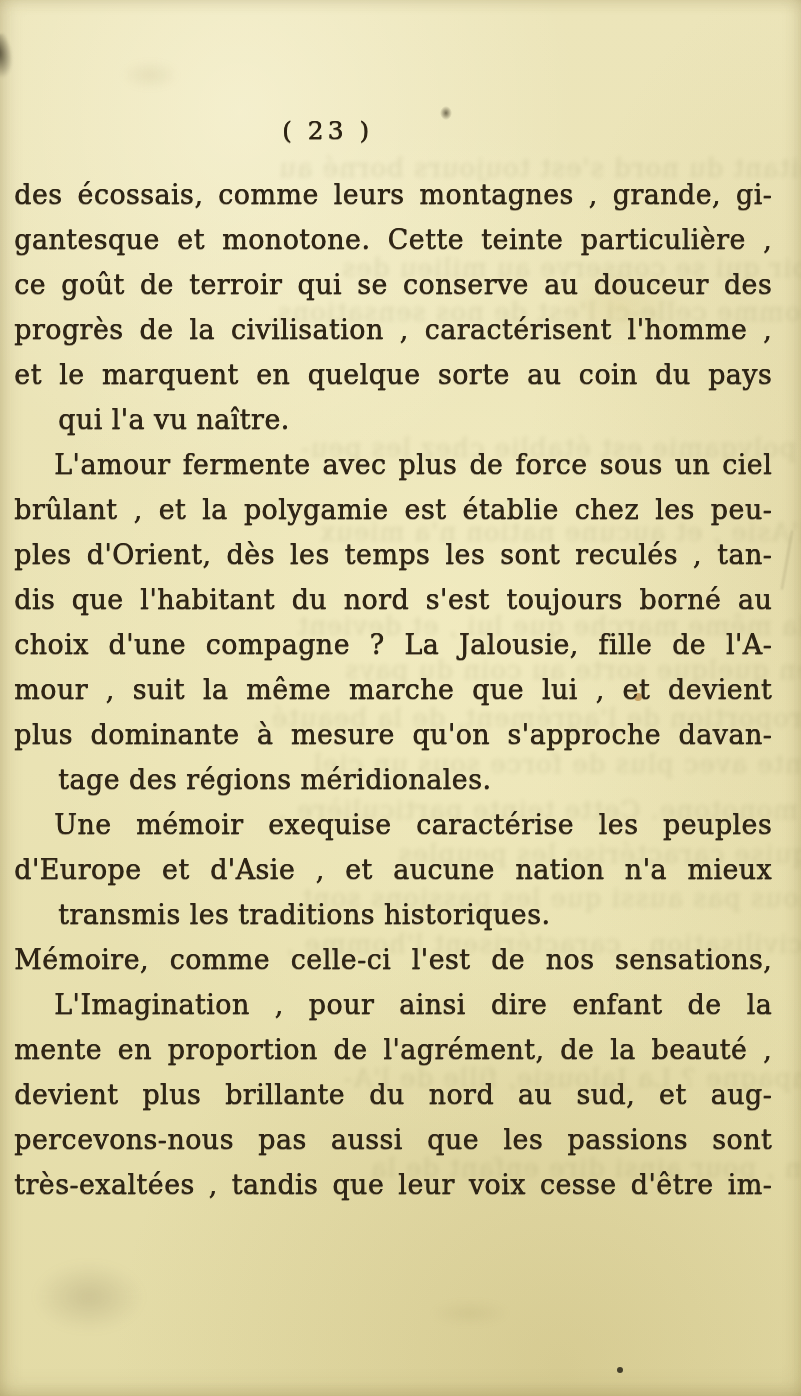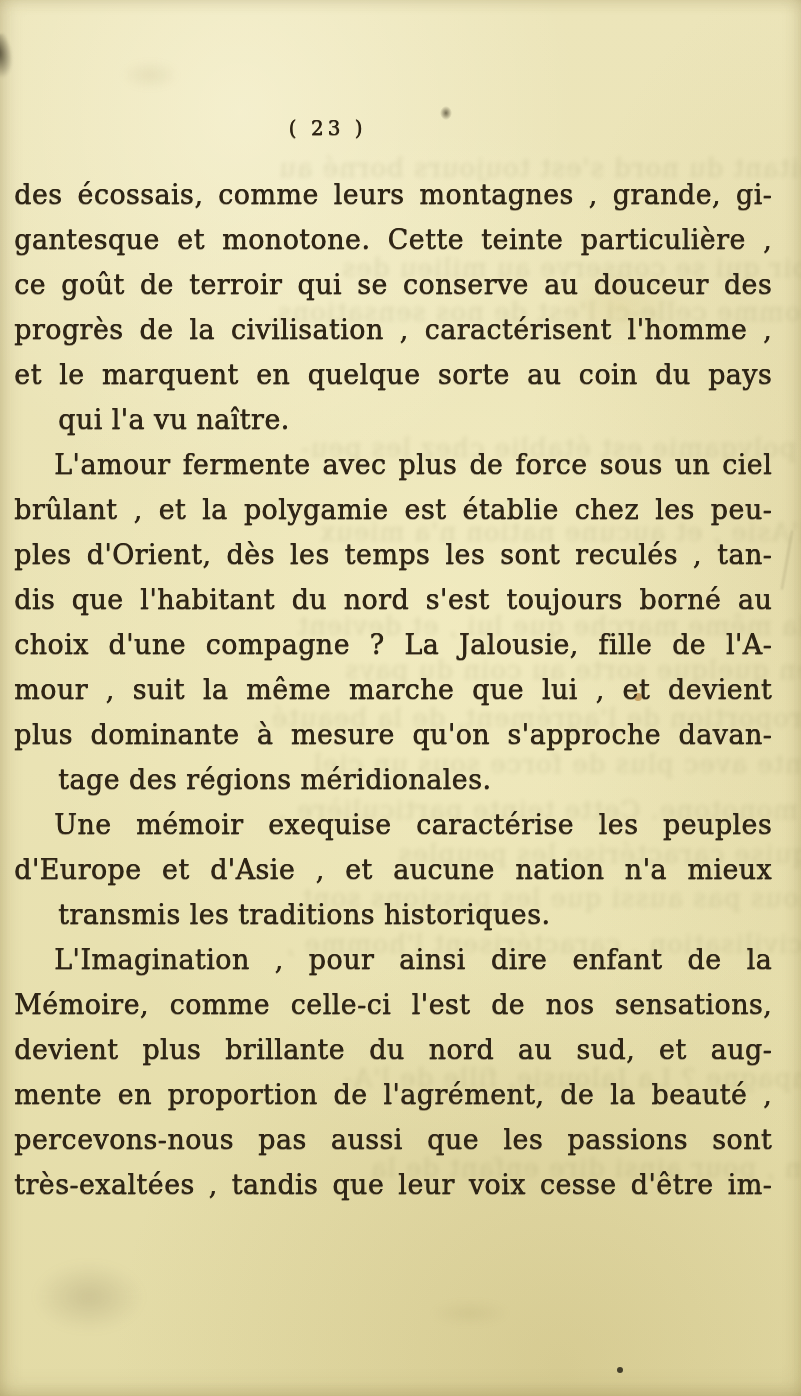--- a/index.html
+++ b/index.html
@@ -22,21 +22,21 @@
       inset 0 8px 20px -12px rgba(140,120,60,0.18);
     font-family: "DejaVu Serif", "Liberation Serif", serif;
   }
 
   
   .page-number {
     position: absolute;
     top: 116px; left: 0;
     width: 655px;
     text-align: center;
-    font-size: 20px;
+    font-size: 25px;
     letter-spacing: 4px;
     color: #2e2414;
     text-shadow: 0.5px 0 0 currentColor, 0 0.5px 0.6px rgba(46,36,20,0.45);
   }
   .text-block {
     position: absolute;
     top: 172px; left: 14px;
     width: 758px;
     font-size: 27px;
     color: #2f2516;
@@ -170,21 +170,21 @@
       <div class="line">brûlant , et la polygamie est établie chez les peu-</div>
       <div class="line">ples d'Orient, dès les temps les sont reculés , tan-</div>
       <div class="line">dis que l'habitant du nord s'est toujours borné au</div>
       <div class="line">choix d'une compagne ? La Jalousie, fille de l'A-</div>
       <div class="line">mour , suit la même marche que lui , et devient</div>
       <div class="line">plus dominante à mesure qu'on s'approche davan-</div>
       <div class="line para-end">tage des régions méridionales.</div>
       <div class="line indent">Une mémoir exequise caractérise les peuples</div>
       <div class="line">d'Europe et d'Asie , et aucune nation n'a mieux</div>
       <div class="line para-end">transmis les traditions historiques.</div>
+      <div class="line">Mémoire, comme celle-ci l'est de nos sensations,</div>
       <div class="line indent">L'Imagination , pour ainsi dire enfant de la</div>
-      <div class="line">Mémoire, comme celle-ci l'est de nos sensations,</div>
+      <div class="line">mente en proportion de l'agrément, de la beauté ,</div>
       <div class="line">devient plus brillante du nord au sud, et aug-</div>
-      <div class="line">mente en proportion de l'agrément, de la beauté ,</div>
       <div class="line">percevons-nous pas aussi que les passions sont</div>
       <div class="line">très-exaltées , tandis que leur voix cesse d'être im-</div>
     </div>
 
 </div>
 
 </body></html>

